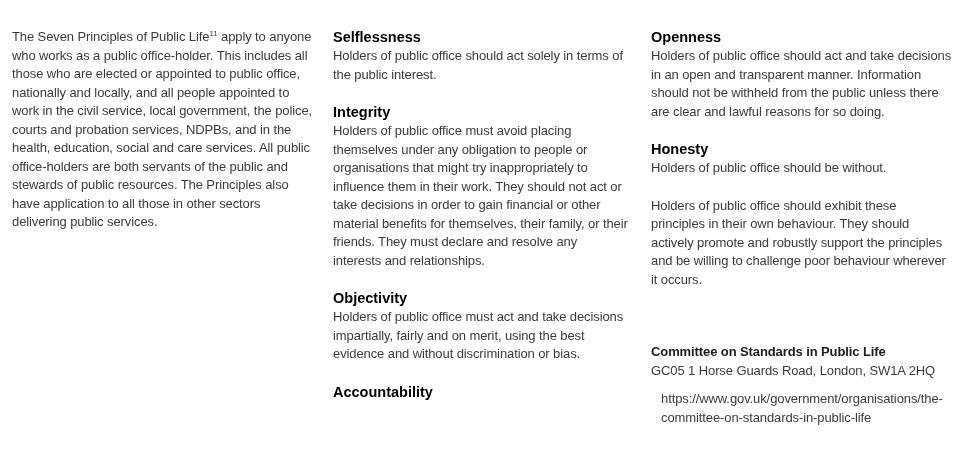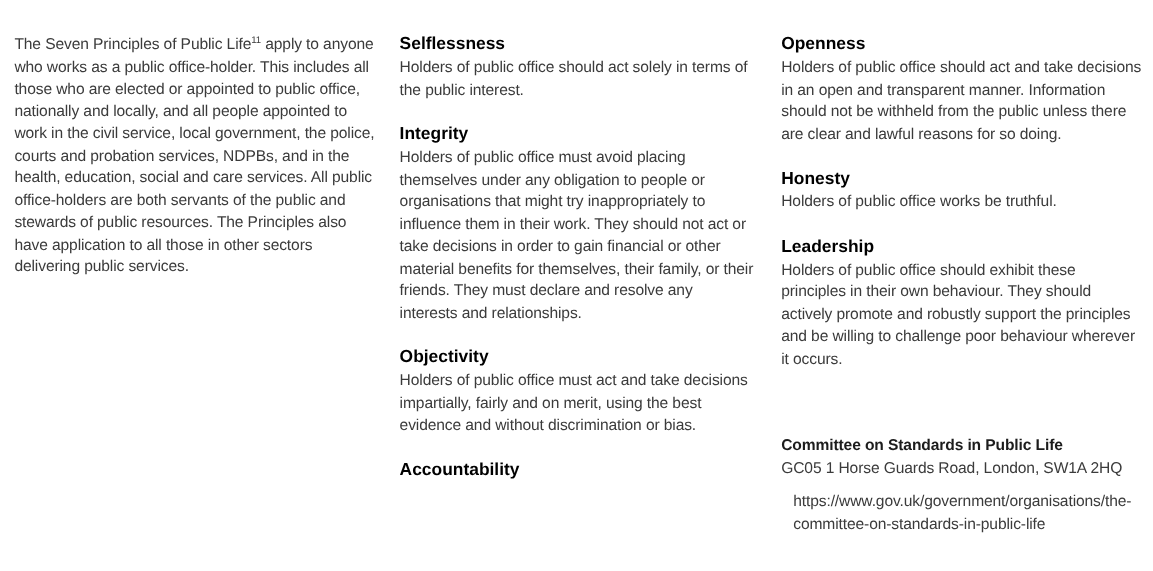--- a/index.html
+++ b/index.html
@@ -95,24 +95,23 @@
     </div>
   </div>
 
   <div class="col col-right">
     <div class="principle">
       <h2>Openness</h2>
       <p>Holders of public office should act and take decisions in an open and transparent manner. Information should not be withheld from the public unless there are clear and lawful reasons for so doing.</p>
     </div>
     <div class="principle">
       <h2>Honesty</h2>
-      <p>Holders of public office works be truthful.</p>
+      <p>Holders of public office should be without.</p>
     </div>
     <div class="principle">
-      <h2>Leadership</h2>
       <p>Holders of public office should exhibit these principles in their own behaviour. They should actively promote and robustly support the principles and be willing to challenge poor behaviour wherever it occurs.</p>
     </div>
 
     <div class="footer-block">
       <p class="footer-org">Committee on Standards in Public Life</p>
       <p class="footer-address">GC05 1 Horse Guards Road, London, SW1A 2HQ</p>
       <a class="footer-url" href="#">https://www.gov.uk/government/organisations/the-committee-on-standards-in-public-life</a>
     </div>
   </div>
 

